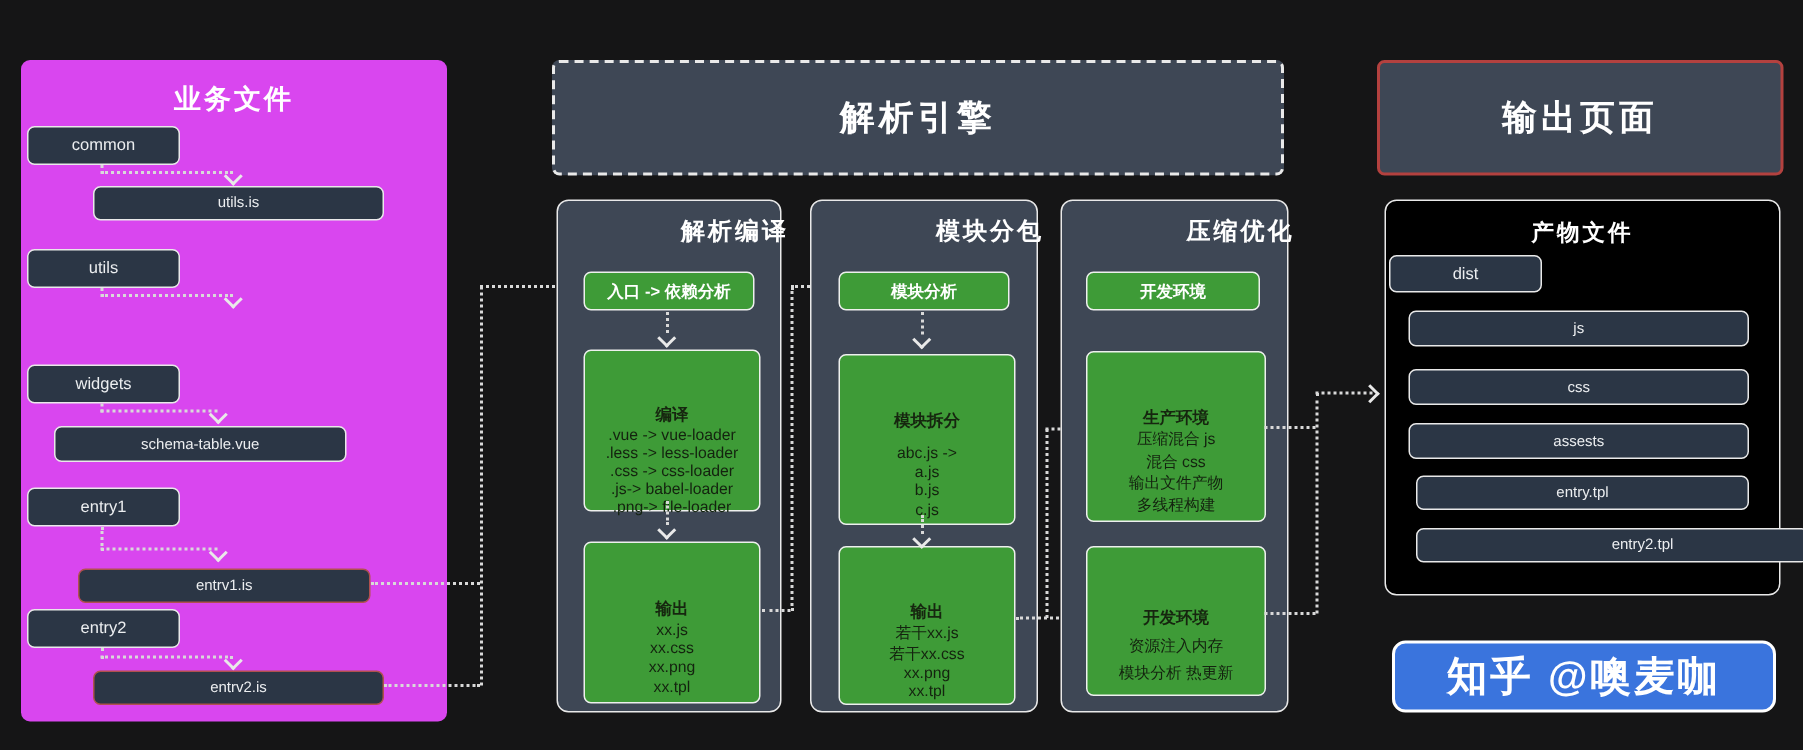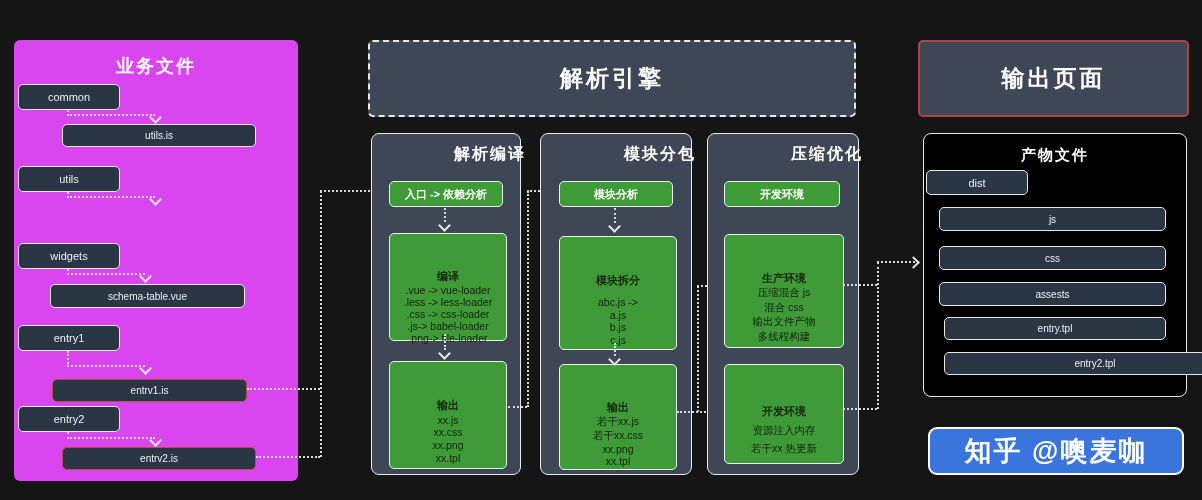--- a/index.html
+++ b/index.html
@@ -55,21 +55,21 @@
 
   <section class="panel-left">
     <div class="panel-title">业务文件</div>
 
     <div class="nbox" style="left:4px;top:44px;width:100px;height:24px;">common</div>
     <div class="nbox" style="left:48px;top:84px;width:192px;height:21px;font-size:10px;">utils.is</div>
 
     <div class="nbox" style="left:4px;top:126px;width:100px;height:24px;">utils</div>
 
     <div class="nbox" style="left:4px;top:203px;width:100px;height:24px;">widgets</div>
-    <div class="nbox" style="left:36px;top:244px;width:193px;height:22px;font-size:10px;">schema-table.vue</div>
+    <div class="nbox" style="left:22px;top:244px;width:193px;height:22px;font-size:10px;">schema-table.vue</div>
 
     <div class="nbox" style="left:4px;top:285px;width:100px;height:24px;">entry1</div>
     <div class="nbox redline" style="left:38px;top:339px;width:193px;height:21px;font-size:10px;">entrv1.is</div>
 
     <div class="nbox" style="left:4px;top:366px;width:100px;height:24px;">entry2</div>
     <div class="nbox redline" style="left:48px;top:407px;width:192px;height:21px;font-size:10px;">entrv2.is</div>
   </section>
 
   <div class="dv" style="left:67px;top:110px;height:6px;"></div>
   <div class="dh" style="left:67px;top:114px;width:88px;"></div>
@@ -163,21 +163,21 @@
     <div class="gbox big" style="left:16px;top:100px;width:114px;height:106px;">
       <div class="gtitle">生产环境</div>
       <div class="gline">压缩混合 js</div>
       <div class="gline">混合 css</div>
       <div class="gline">输出文件产物</div>
       <div class="gline">多线程构建</div>
     </div>
     <div class="gbox big" style="left:16px;top:230px;width:114px;height:92px;">
       <div class="gtitle">开发环境</div>
       <div class="gline">资源注入内存</div>
-      <div class="gline">若干xx 热更新</div>
+      <div class="gline">模块分析 热更新</div>
     </div>
   </section>
 
   <div class="dh" style="left:843px;top:284px;width:34px;"></div>
   <div class="dh" style="left:843px;top:408px;width:34px;"></div>
   <div class="dv" style="left:877px;top:262px;height:147px;"></div>
   <div class="dh" style="left:877px;top:261px;width:38px;"></div>
   <div class="chev right" style="left:909px;top:258px;"></div>
 
   <div class="hdr red">输出页面</div>

